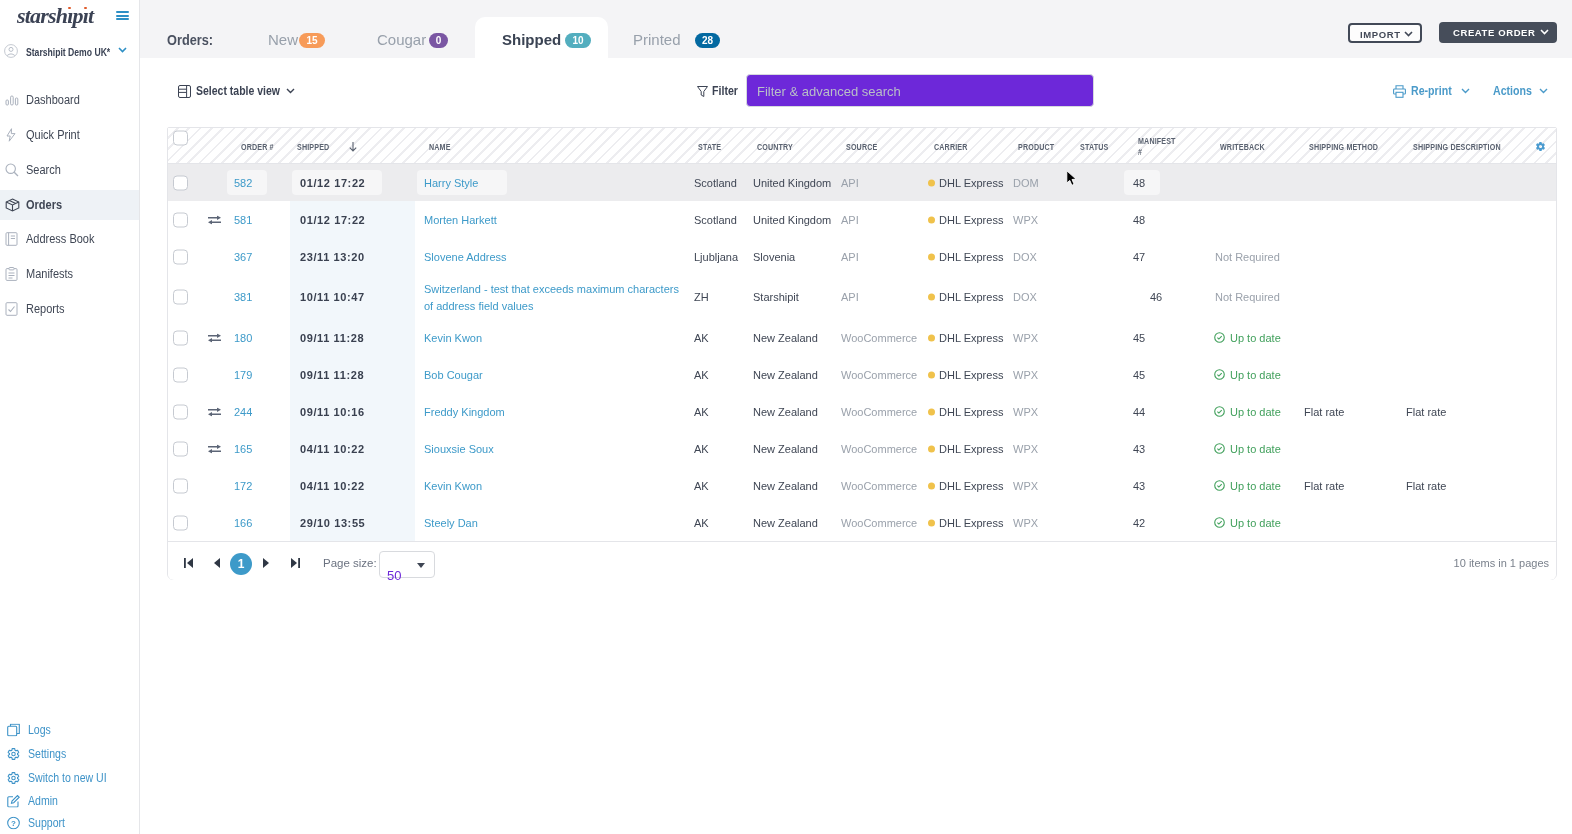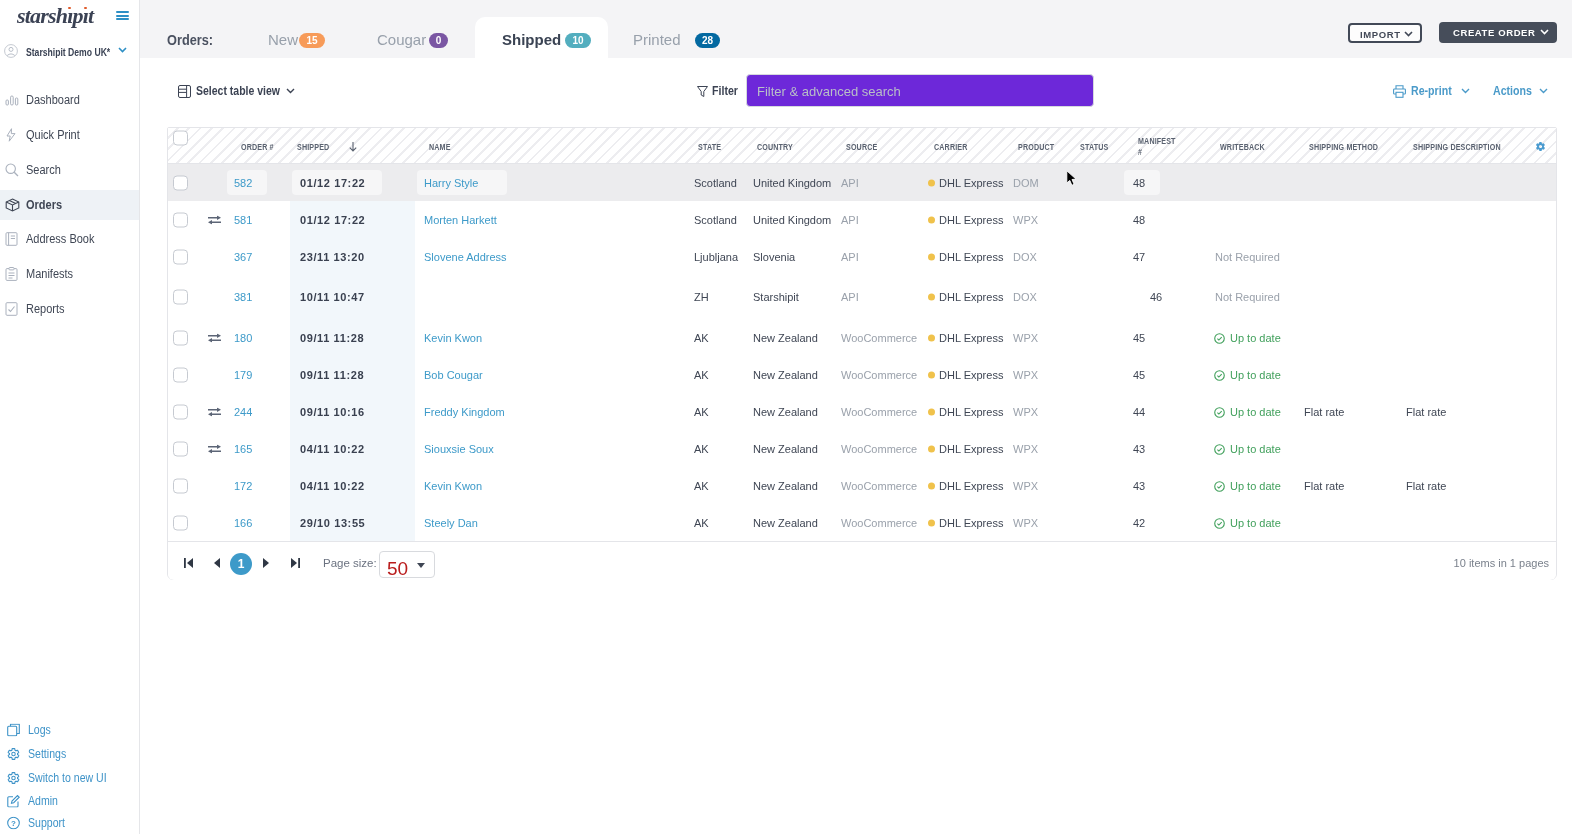--- a/index.html
+++ b/index.html
@@ -54,30 +54,30 @@
 .row{position:relative;width:1388px;background:#fff}
 .row.hl{background:#ececee}
 .shipband{position:absolute;left:122px;top:0;width:125px;height:100%;background:#f2f7fb}
 .cb{position:absolute;left:5px;top:50%;transform:translateY(-50%);width:15px;height:15px;border:1.5px solid #c6cad1;border-radius:4px;background:#fff}
 .tricon{position:absolute;left:40px;top:50%;transform:translateY(-50%);line-height:0}
 .cell{position:absolute;top:50%;transform:translateY(-50%);font-size:11px;white-space:nowrap}
 .lnk{color:#3d9ac9}
 .drk{color:#3f4654}
 .shipd{font-weight:bold;color:#3a4150;letter-spacing:0.6px}
 .gry{color:#9aa1ab}
-.grn{color:#41a05c;display:flex;align-items:flex-end}
+.grn{color:#41a05c;display:flex;align-items:center}
 .dot{position:absolute;left:760px;top:50%;transform:translateY(-50%);width:7px;height:7px;border-radius:50%;background:#f0c24b}
 .flash{position:absolute;top:6px;height:25px;background:rgba(255,255,255,0.5);border-radius:4px}
 
 #pag{position:absolute;left:0;top:413px;width:1388px;height:39px;background:#fff;border-top:1px solid #e4e5e9;border-radius:0 0 6px 6px}
 .pgbtn{position:absolute;top:calc(50% + 2px);transform:translateY(-50%)}
 #pgnum{position:absolute;left:62px;top:11px;width:22px;height:22px;border-radius:50%;background:#3d9ac9;color:#fff;font-size:12px;font-weight:bold;text-align:center;line-height:22px}
 #pgsz{position:absolute;left:155px;top:15px;font-size:11.5px;color:#6b7280}
 #pgdd{position:absolute;left:211px;top:9px;width:56px;height:27px;border:1px solid #d8dade;border-radius:4px}
-#pgdd .v{position:absolute;left:7px;top:6px;font-size:19px;color:#b91c1c}
+#pgdd .v{position:absolute;left:7px;top:16px;font-size:13px;color:#6d28d9}
 #pgdd .tri{position:absolute;right:9px;top:11px;width:0;height:0;border-left:4.5px solid transparent;border-right:4.5px solid transparent;border-top:5px solid #3f4654}
 #pgct{position:absolute;right:7px;top:15px;font-size:11px;color:#7a818c}
 </style></head><body>
 <div id="app">
 
 <div id="side">
   <div id="logo">starsh<span class="idot">ı<i></i></span>p<span class="idot">ı<i></i></span>t</div>
   <div id="burger">
         <div></div>
         <div></div>
@@ -322,20 +322,21 @@
           <span class="cell drk" style="left:771px">DHL Express</span>
           <span class="cell gry" style="left:845px">DOX</span>
           <span class="cell drk" style="left:965px">47</span>
           <span class="cell gry" style="left:1047px">Not Required</span>
         </div>
 <div class="row" style="height:44px">
           <div class="shipband"></div>
           <span class="cb"></span>
           <span class="cell lnk" style="left:66px">381</span>
           <span class="cell drk shipd" style="left:132px">10/11 10:47</span>
+          <span class="cell lnk" style="left:256px;top:6px;line-height:16.5px;transform:none">Switzerland - test that exceeds maximum characters<br>of address field values</span>
           <span class="cell drk" style="left:526px">ZH</span>
           <span class="cell drk" style="left:585px">Starshipit</span>
           <span class="cell gry" style="left:673px">API</span>
           <span class="dot"></span>
           <span class="cell drk" style="left:771px">DHL Express</span>
           <span class="cell gry" style="left:845px">DOX</span>
           <span class="cell drk" style="left:982px">46</span>
           <span class="cell gry" style="left:1047px">Not Required</span>
         </div>
 <div class="row" style="height:37px">

